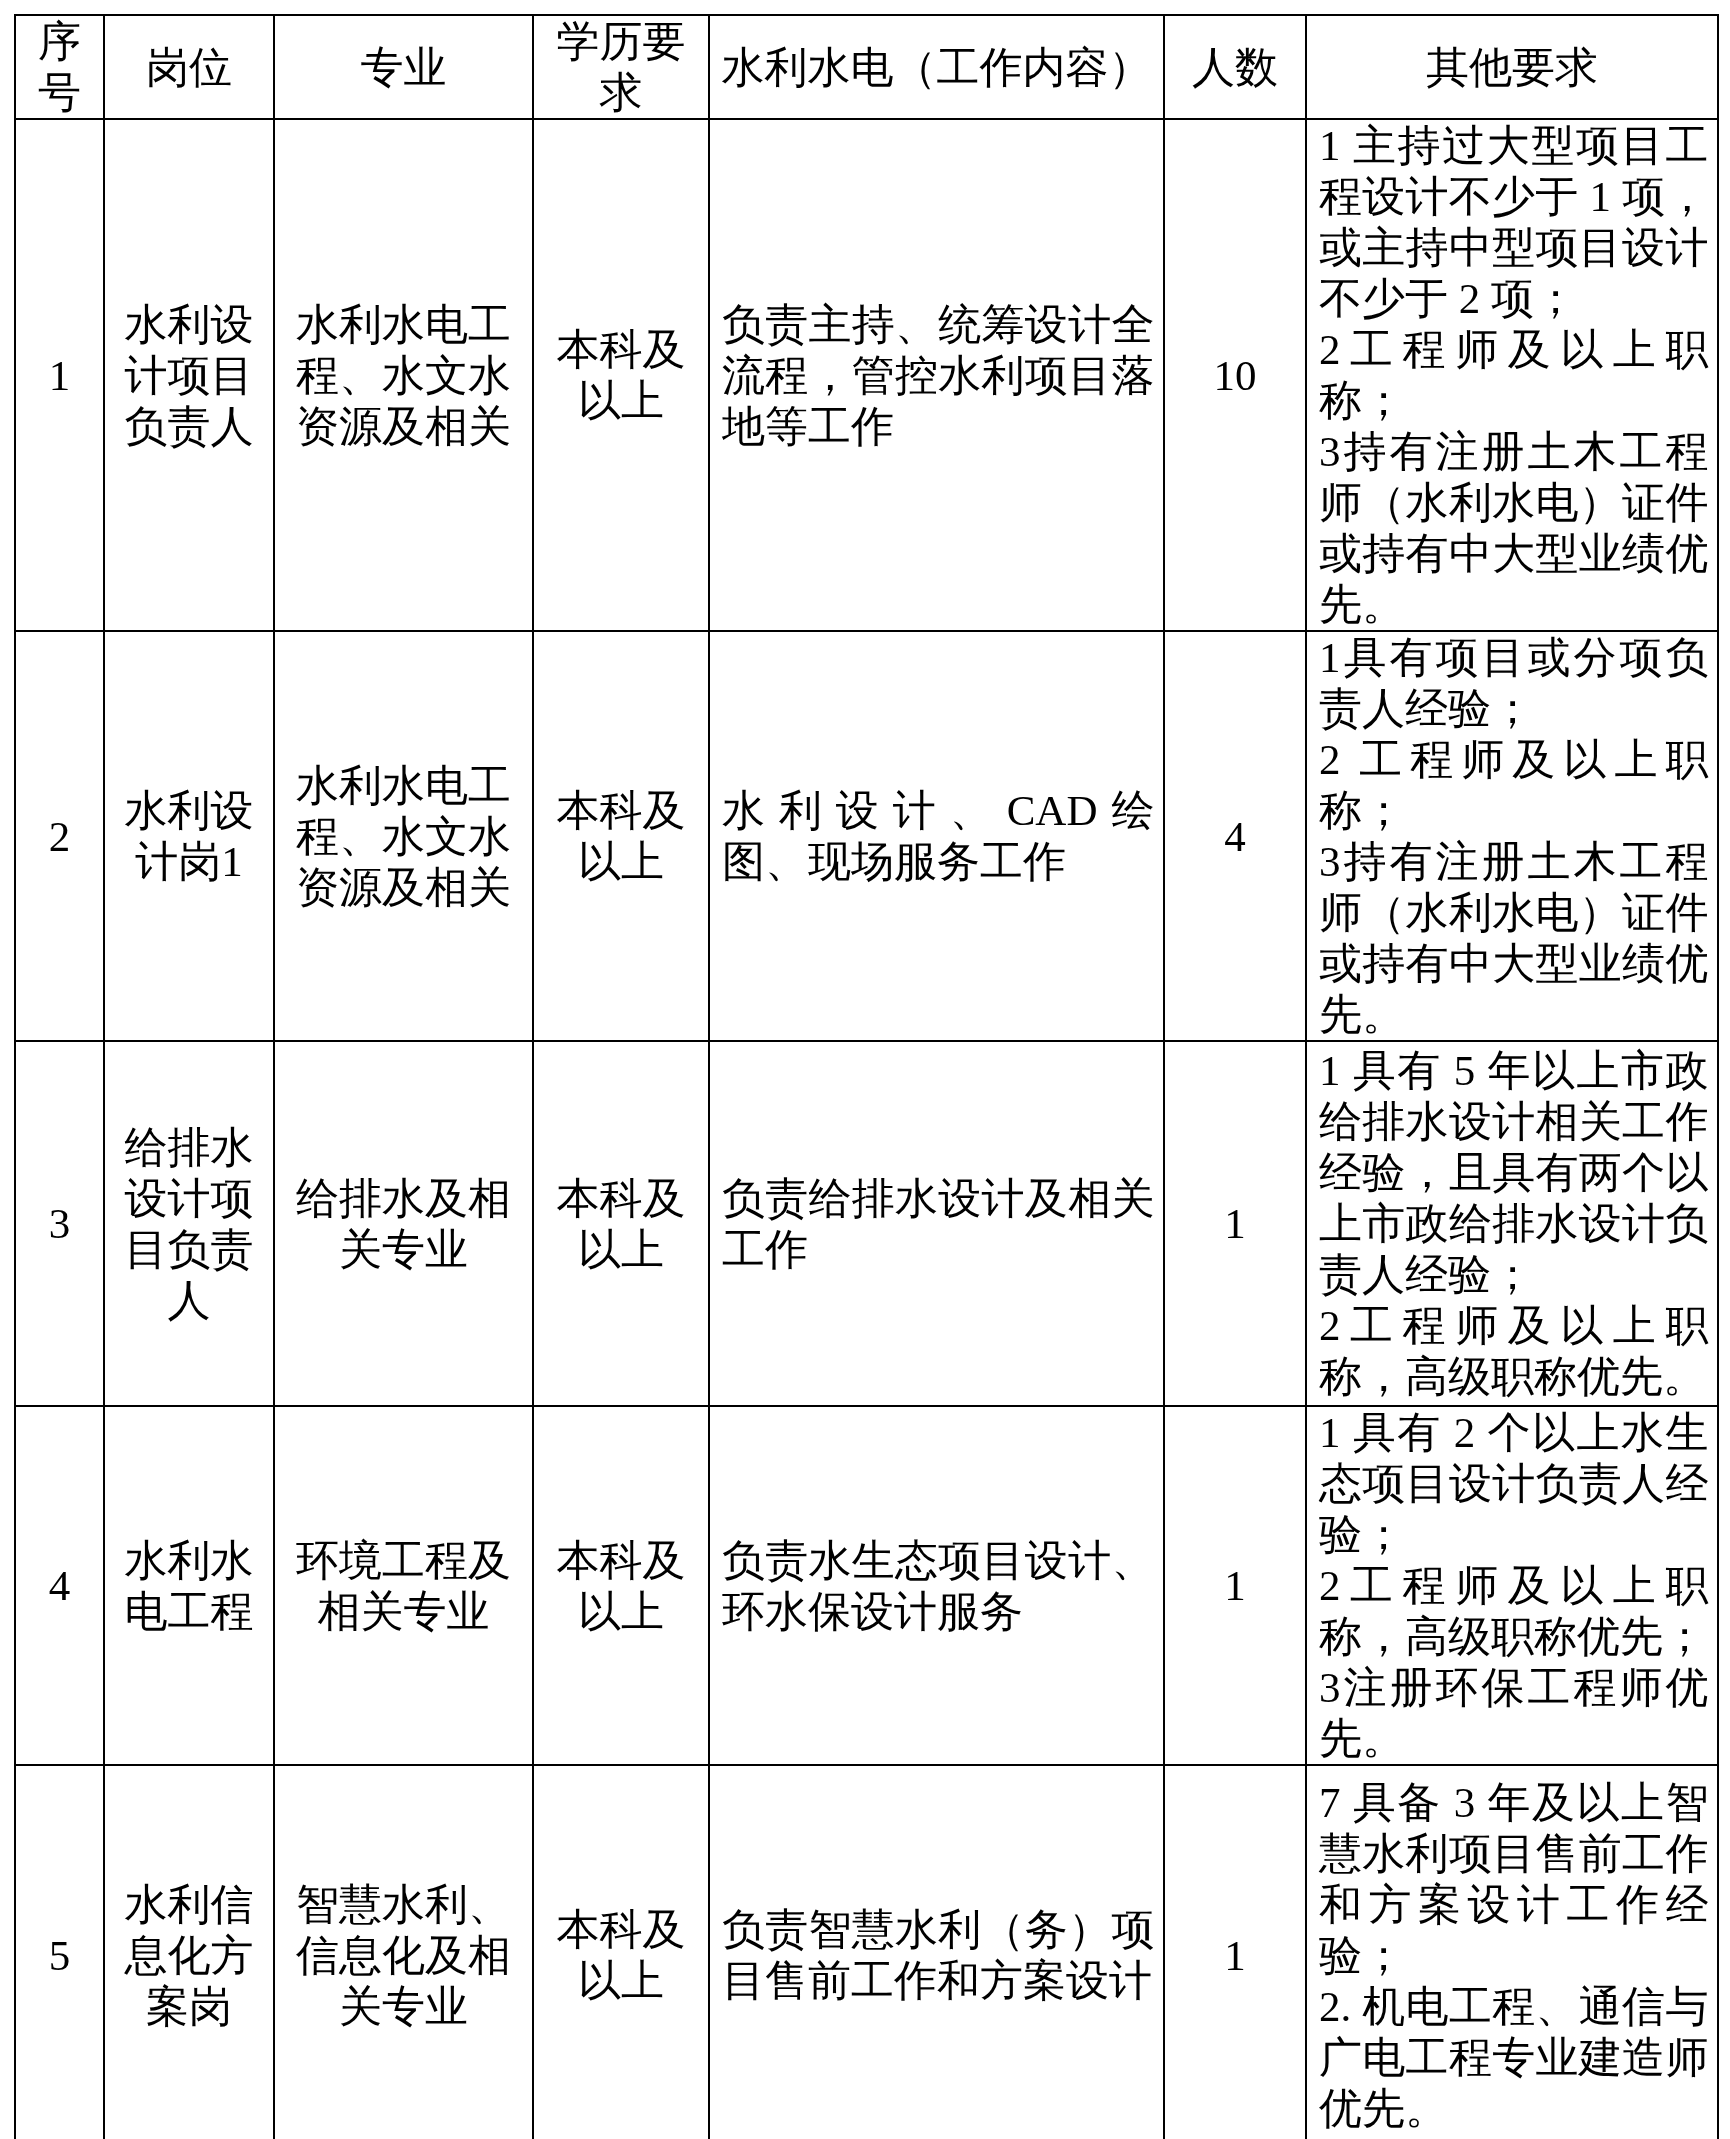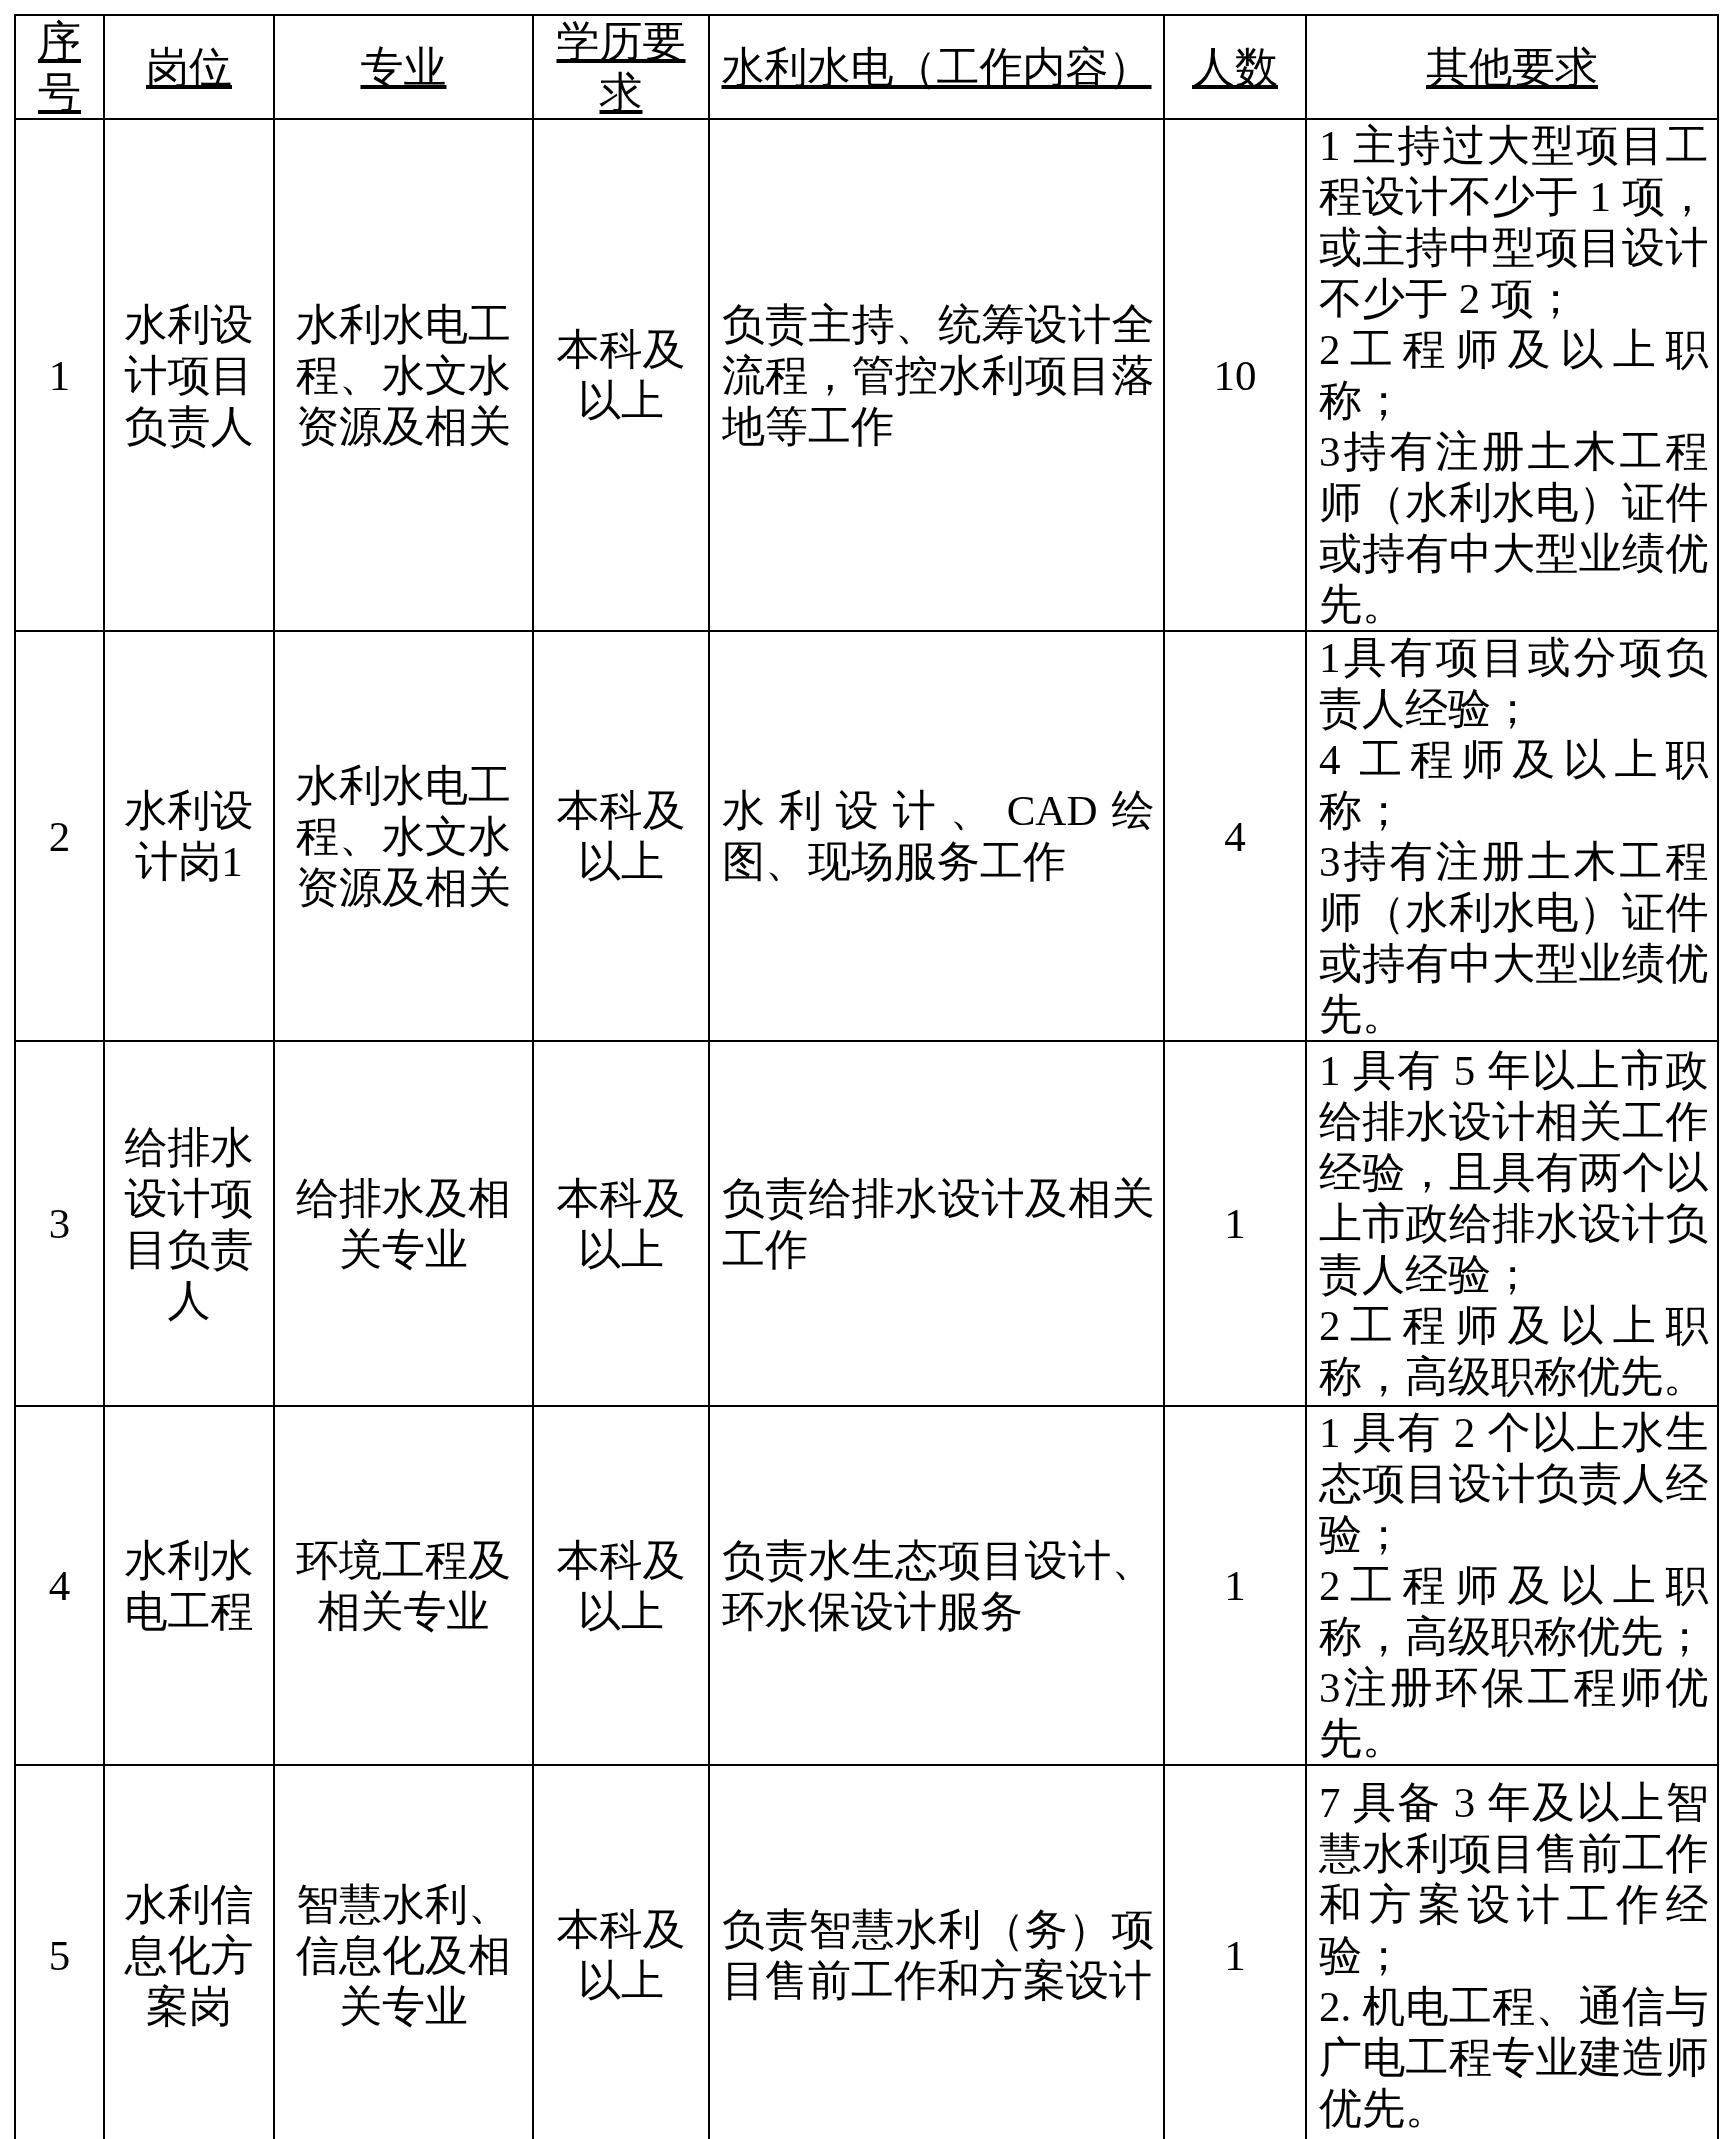--- a/index.html
+++ b/index.html
@@ -43,21 +43,21 @@
 
   table.jobs th, table.jobs td {
     border: 2.1px solid #000000;
     vertical-align: middle;
     text-align: center;
     padding: 0 8.6px;
     font-weight: normal;
     overflow: hidden;
     word-break: break-word;
   }
-  table.jobs thead tr { height: 98px; text-decoration: underline; }
+  table.jobs thead tr { height: 98px; }
   table.jobs th.h-edu { padding: 0 3px; }
 
   
   table.jobs tbody tr:nth-of-type(1) { height: 487px; }
   table.jobs tbody tr:nth-of-type(2) { height: 347px; }
   table.jobs tbody tr:nth-of-type(3) { height: 365px; }
   table.jobs tbody tr:nth-of-type(4) { height: 356px; }
   table.jobs tbody tr:nth-of-type(5) { height: 380px; }
   table.jobs tbody tr:nth-of-type(6) { height: 284px; }
   table.jobs tbody tr:nth-of-type(7) { height: 195px; }
@@ -112,21 +112,21 @@
   </tr>
 
   <tr>
     <td class="cell-no">2</td>
     <td class="cell-position">水利设计岗1</td>
     <td class="cell-major">水利水电工程、水文水资源及相关</td>
     <td class="cell-education">本科及以上</td>
     <td class="cell-description">水利设计、CAD绘图、现场服务工作</td>
     <td class="cell-count">4</td>
     <td class="cell-other"><span class="multiline">1具有项目或分项负责人经验；
-4 工程师及以上职称；
+2 工程师及以上职称；
 3持有注册土木工程师（水利水电）证件或持有中大型业绩优先。</span></td>
   </tr>
 
   <tr>
     <td class="cell-no">3</td>
     <td class="cell-position">给排水设计项目负责人</td>
     <td class="cell-major">给排水及相关专业</td>
     <td class="cell-education">本科及以上</td>
     <td class="cell-description">负责给排水设计及相关工作</td>
     <td class="cell-count">1</td>

